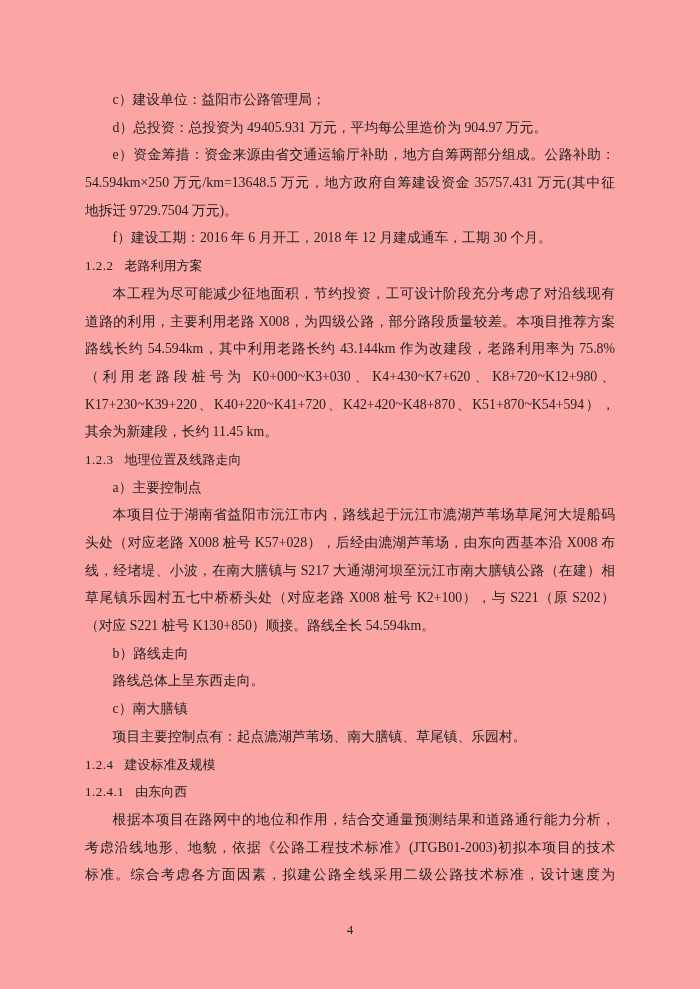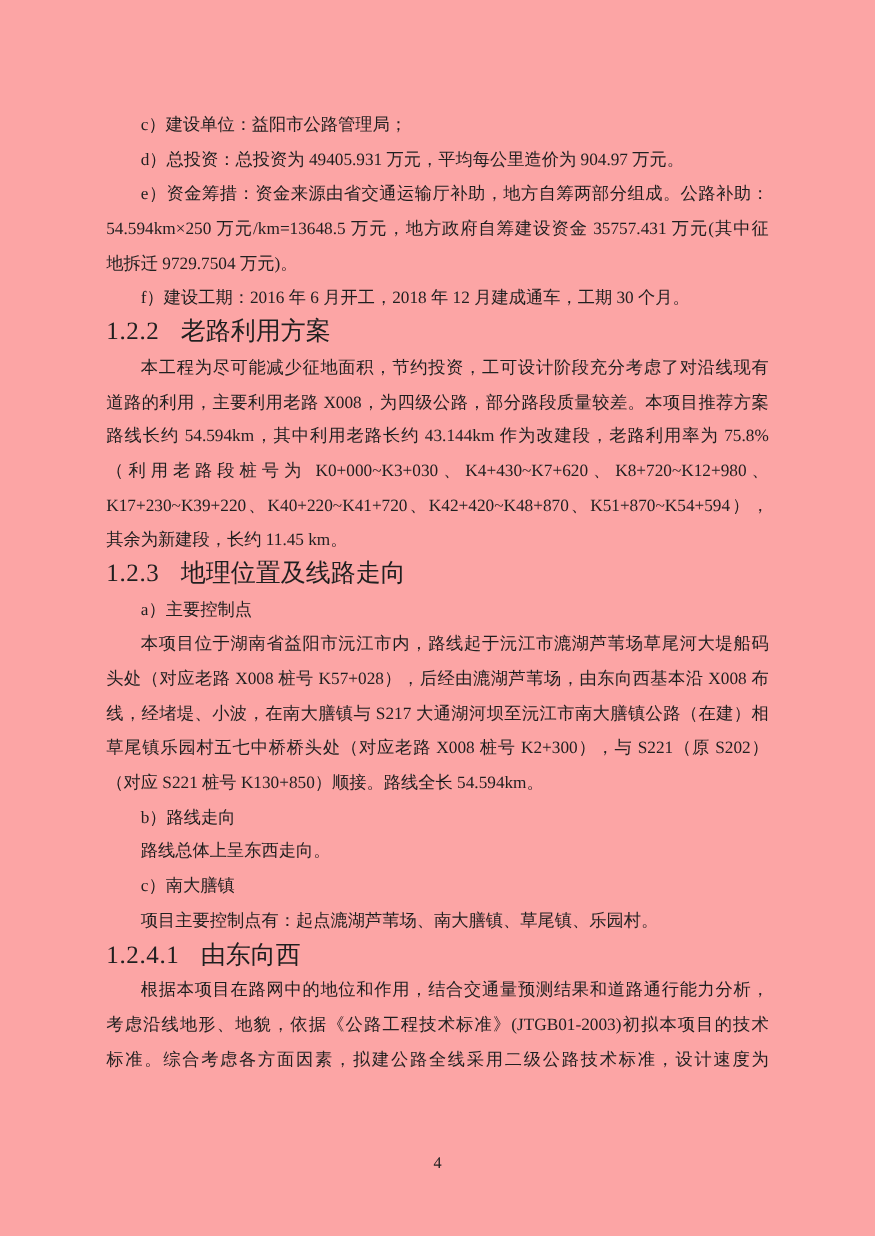--- a/index.html
+++ b/index.html
@@ -30,21 +30,21 @@
     text-align: left;
   }
   .line.wrapok { white-space: normal; overflow: hidden; }
   .line.indent { text-indent: 2em; }
   .line.justify {
     white-space: normal;
     text-align: justify;
     text-align-last: justify;
     overflow: hidden;
   }
-  .line.heading { font-size: 20px; }
+  .line.heading { font-size: 13px; }
   .heading .hnum { margin-right: 0.85em; letter-spacing: 0.5px; }
   .page-number {
     position: absolute;
     left: 0;
     right: 0;
     top: 920px;
     height: 20px;
     line-height: 20px;
     text-align: center;
     font-size: 13px;
@@ -67,25 +67,26 @@
       <div class="line justify">道路的利用，主要利用老路 X008，为四级公路，部分路段质量较差。本项目推荐方案</div>
       <div class="line justify">路线长约 54.594km，其中利用老路长约 43.144km 作为改建段，老路利用率为 75.8%</div>
       <div class="line justify">（利用老路段桩号为 K0+000~K3+030、K4+430~K7+620、K8+720~K12+980、</div>
       <div class="line justify">K17+230~K39+220、K40+220~K41+720、K42+420~K48+870、K51+870~K54+594），</div>
       <div class="line wrapok">其余为新建段，长约 11.45 km。</div>
       <div class="line heading"><span class="hnum">1.2.3</span><span>地理位置及线路走向</span></div>
       <div class="line indent wrapok">a）主要控制点</div>
       <div class="line indent justify">本项目位于湖南省益阳市沅江市内，路线起于沅江市漉湖芦苇场草尾河大堤船码</div>
       <div class="line justify">头处（对应老路 X008 桩号 K57+028），后经由漉湖芦苇场，由东向西基本沿 X008 布</div>
       <div class="line justify">线，经堵堤、小波，在南大膳镇与 S217 大通湖河坝至沅江市南大膳镇公路（在建）相</div>
-      <div class="line justify">草尾镇乐园村五七中桥桥头处（对应老路 X008 桩号 K2+300），与 S221（原 S202）</div>
+      <div class="line justify">草尾镇乐园村五七中桥桥头处（对应老路 X008 桩号 K2+100），与 S221（原 S202）</div>
       <div class="line wrapok">（对应 S221 桩号 K130+850）顺接。路线全长 54.594km。</div>
       <div class="line indent wrapok">b）路线走向</div>
       <div class="line indent wrapok">路线总体上呈东西走向。</div>
       <div class="line indent wrapok">c）南大膳镇</div>
       <div class="line indent wrapok">项目主要控制点有：起点漉湖芦苇场、南大膳镇、草尾镇、乐园村。</div>
+      <div class="line heading"><span class="hnum">1.2.4</span><span>建设标准及规模</span></div>
       <div class="line heading"><span class="hnum">1.2.4.1</span><span>由东向西</span></div>
       <div class="line indent justify">根据本项目在路网中的地位和作用，结合交通量预测结果和道路通行能力分析，</div>
       <div class="line justify">考虑沿线地形、地貌，依据《公路工程技术标准》(JTGB01-2003)初拟本项目的技术</div>
       <div class="line justify">标准。综合考虑各方面因素，拟建公路全线采用二级公路技术标准，设计速度为</div>
     </div>
   <div class="page-number">4</div>
 </div>
 
 </body></html>

